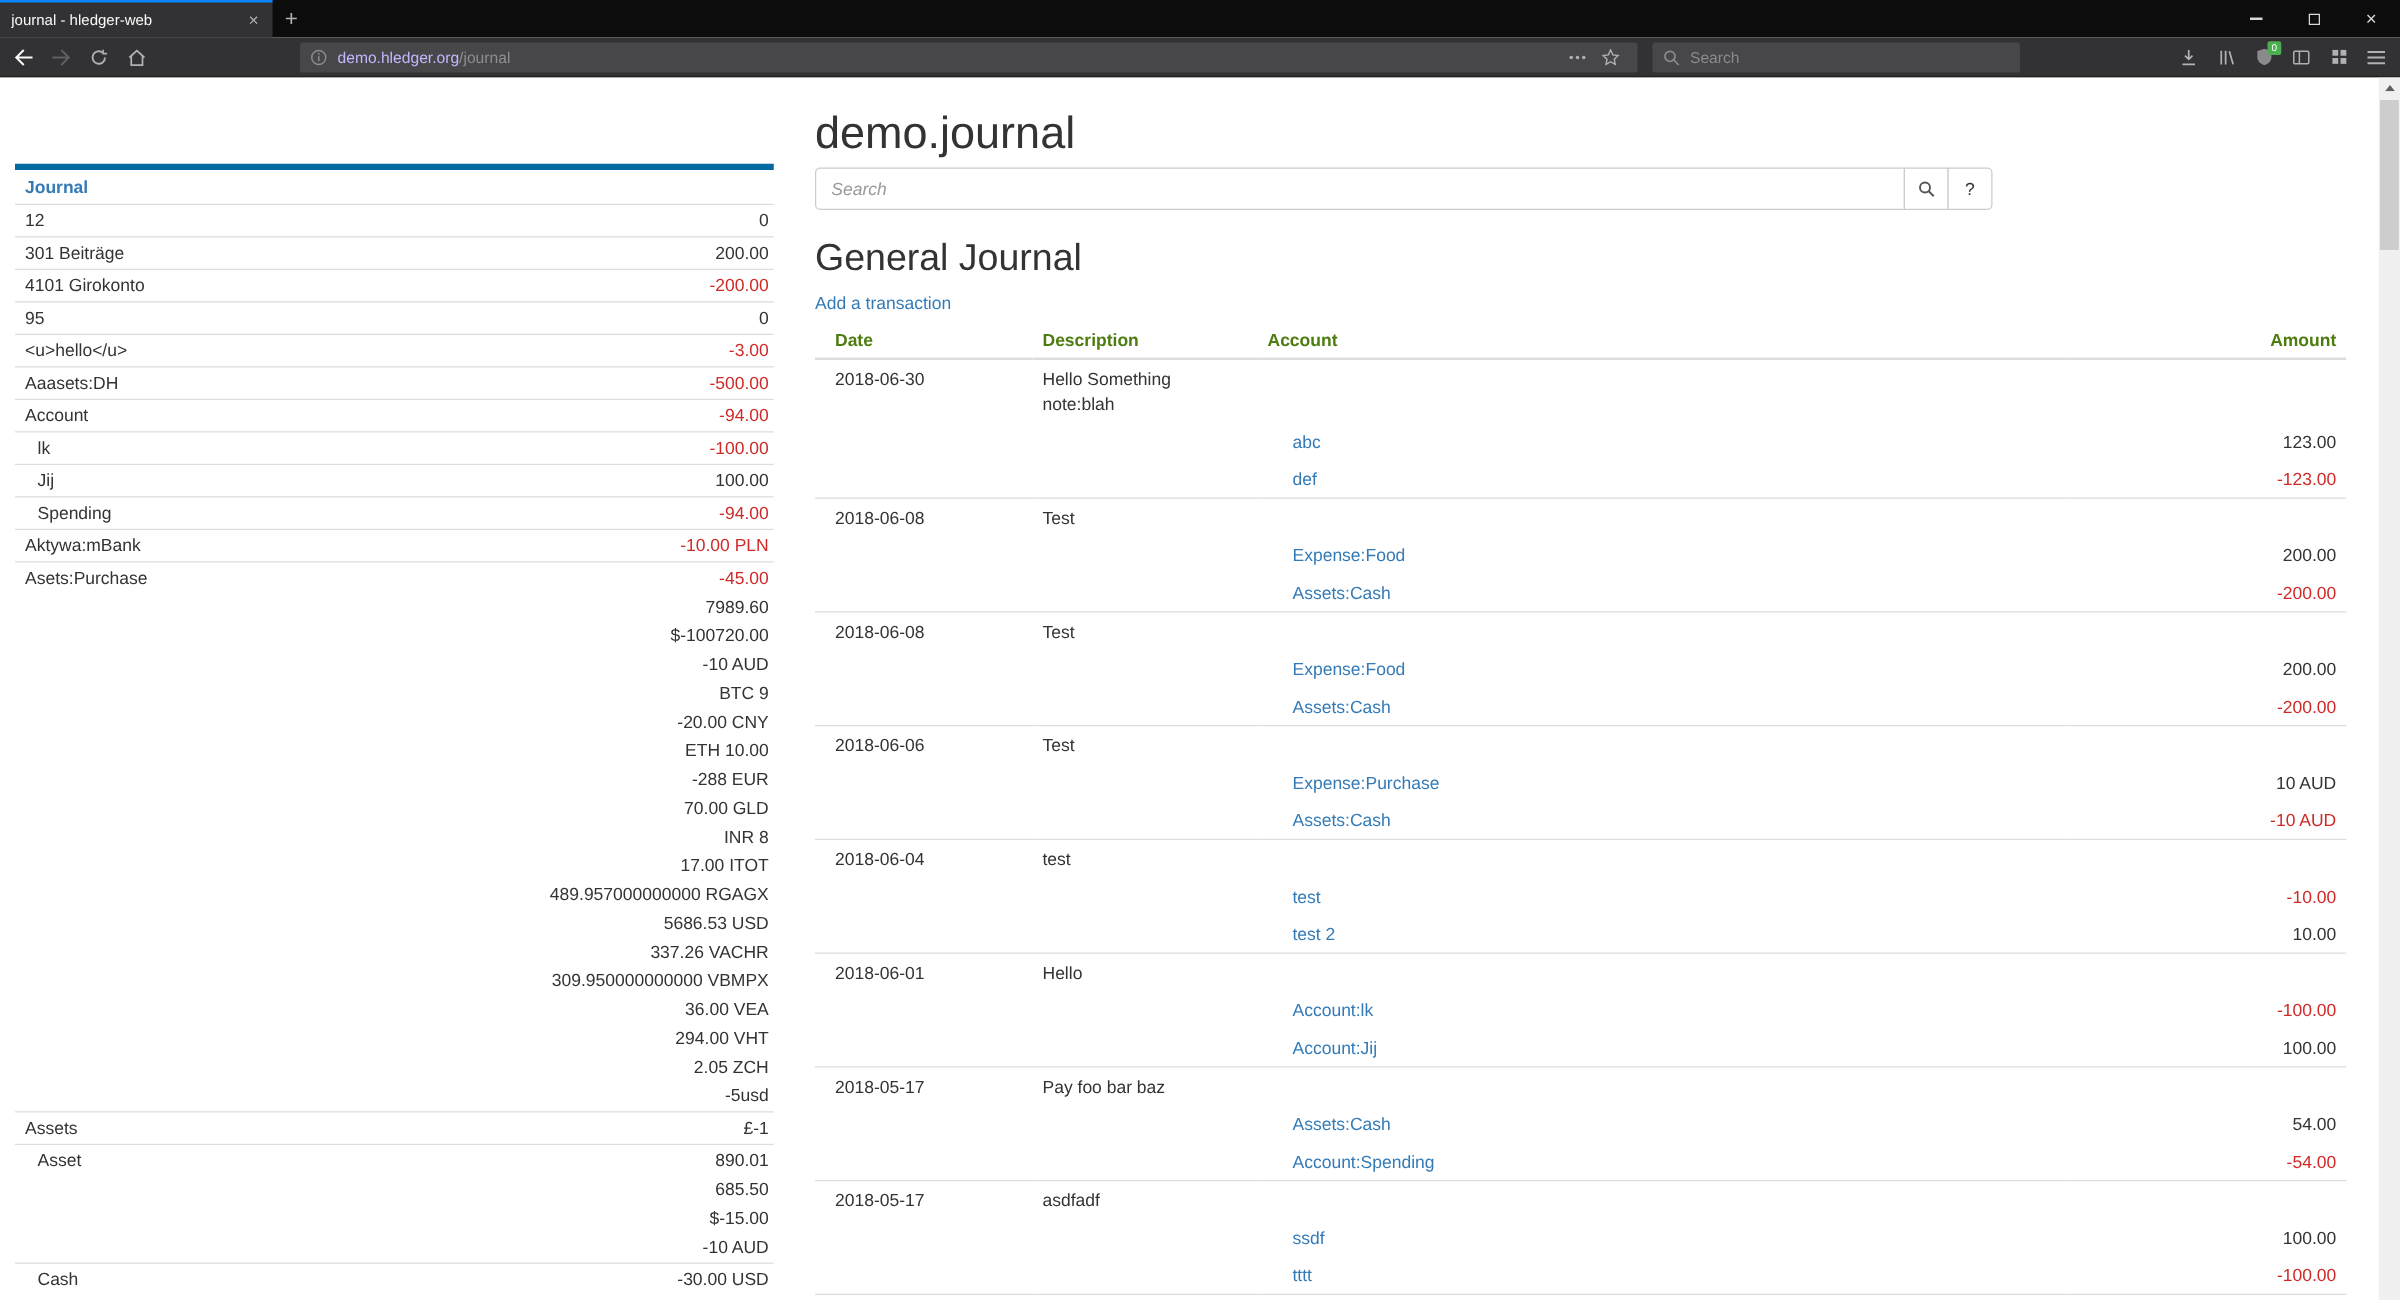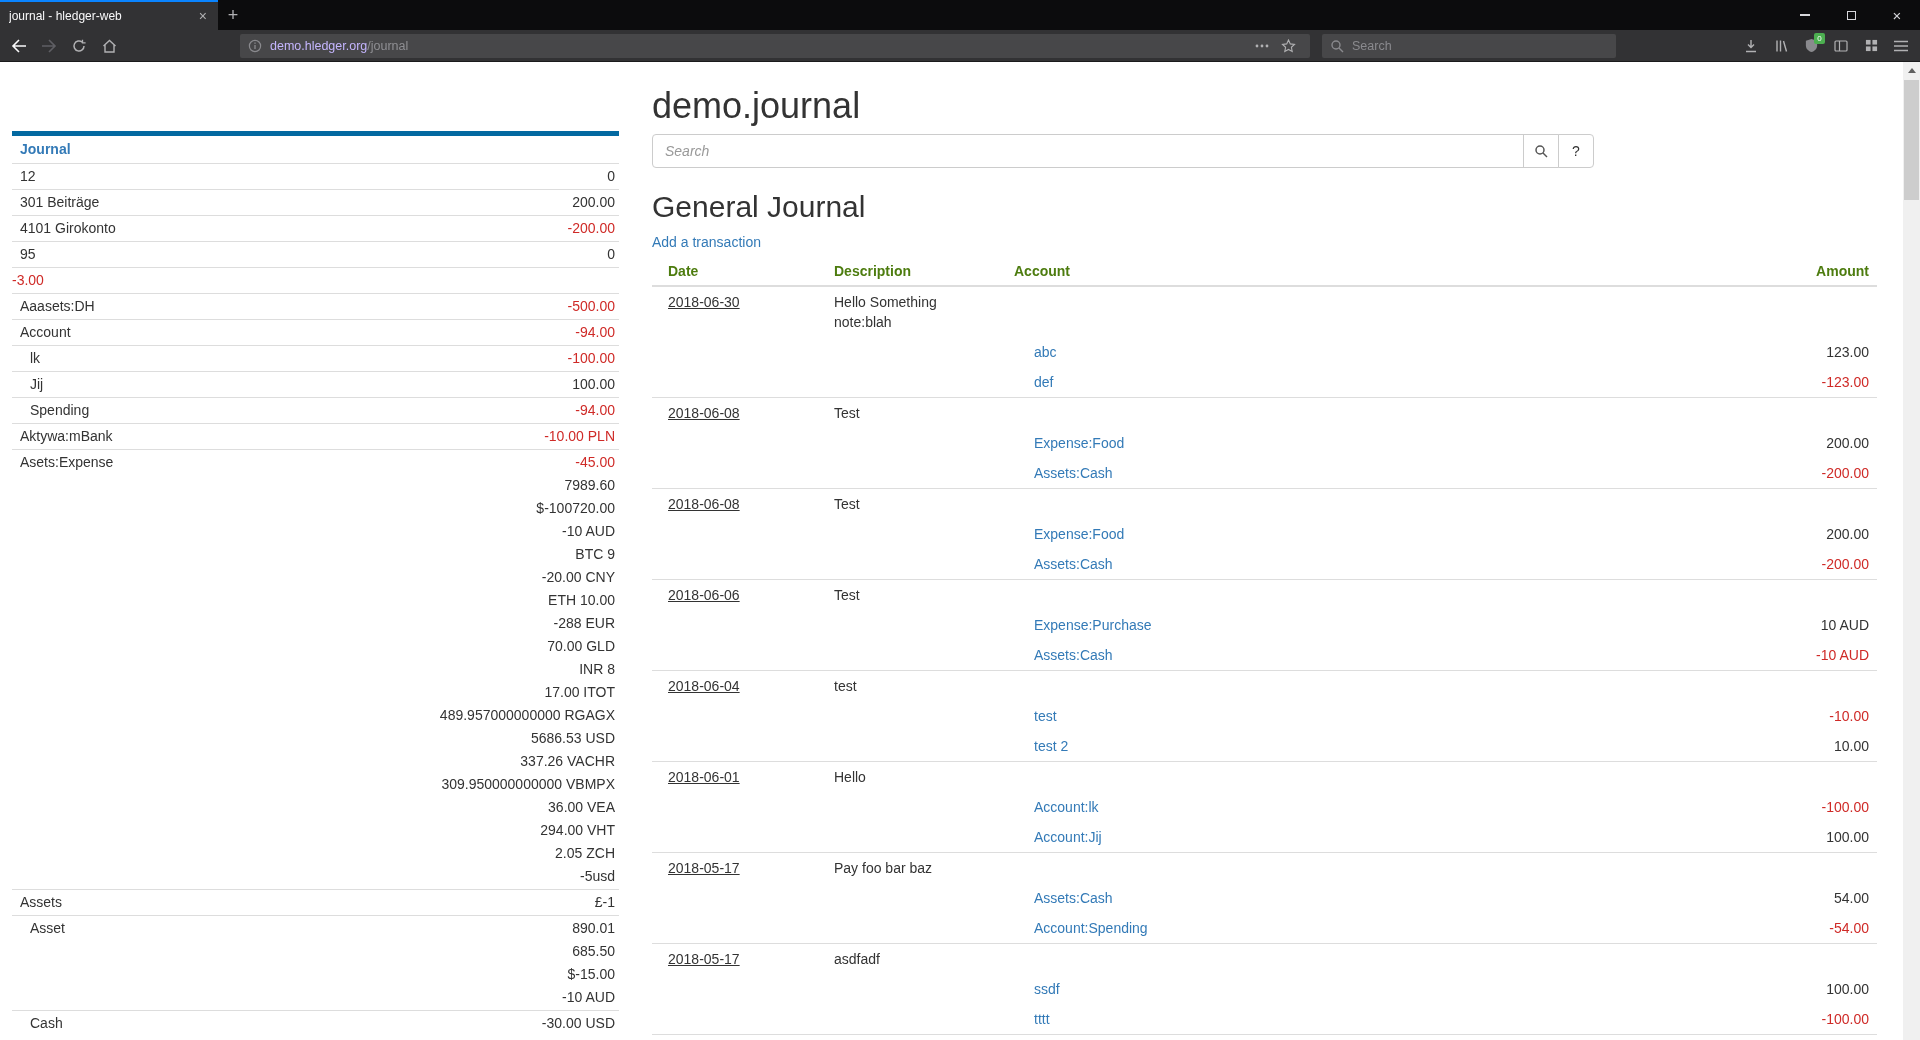--- a/index.html
+++ b/index.html
@@ -74,21 +74,21 @@
   .add-link { display:inline-block; margin-top:10px; font-size:14px;
     color:var(--blue,#337ab7); text-decoration:none; }
 
   table.journal { width:100%; border-collapse:collapse; font-size:14px; margin-top:6px; table-layout:fixed; }
   col.c-date { width:174px; } col.c-desc { width:180px; } col.c-amt { width:220px; }
   .journal th { text-align:left; font-weight:bold; color:#4d7c0f; padding:4px 8px;
     border-bottom:2px solid #ddd; line-height:20px; }
   .journal th.h-date { padding-left:16px; }
   .journal th.h-amt, .journal td.td-amt { text-align:right; }
   .journal td { padding:5px 8px; line-height:20px; vertical-align:top; }
-  .journal td.td-date { padding-left:16px; white-space:nowrap;text-decoration:underline; }
+  .journal td.td-date { padding-left:16px; white-space:nowrap; }
   .journal tr.txn-first td { border-top:1px solid #ddd; }
   .acct-link { color:var(--blue,#337ab7); text-decoration:none; margin-left:20px; }
 </style>
 </head>
 <body>
 
 <div class="tabbar">
   <div class="tab">
     <span class="tab-title">journal - hledger-web</span>
     <span class="tab-close">×</span>
@@ -224,20 +224,21 @@
             <div class="sb-amount-line neg">-200.00</div>
           </div>
         </div>
         <div class="sb-row">
           <div class="sb-name"><span class="sb-name-link" style="margin-left: 0px;">95</span></div>
           <div class="sb-amounts">
             <div class="sb-amount-line">0</div>
           </div>
         </div>
         <div class="sb-row">
+          <div class="sb-name"><span class="sb-name-link" style="margin-left: 0px;">&lt;u&gt;hello&lt;/u&gt;</span></div>
           <div class="sb-amounts">
             <div class="sb-amount-line neg">-3.00</div>
           </div>
         </div>
         <div class="sb-row">
           <div class="sb-name"><span class="sb-name-link" style="margin-left: 0px;">Aaasets:DH</span></div>
           <div class="sb-amounts">
             <div class="sb-amount-line neg">-500.00</div>
           </div>
         </div>
@@ -265,21 +266,21 @@
             <div class="sb-amount-line neg">-94.00</div>
           </div>
         </div>
         <div class="sb-row">
           <div class="sb-name"><span class="sb-name-link" style="margin-left: 0px;">Aktywa:mBank</span></div>
           <div class="sb-amounts">
             <div class="sb-amount-line neg">-10.00 PLN</div>
           </div>
         </div>
         <div class="sb-row">
-          <div class="sb-name"><span class="sb-name-link" style="margin-left: 0px;">Asets:Expense</span></div>
+          <div class="sb-name"><span class="sb-name-link" style="margin-left: 0px;">Asets:Purchase</span></div>
           <div class="sb-amounts">
             <div class="sb-amount-line neg">-45.00</div>
             <div class="sb-amount-line">7989.60</div>
             <div class="sb-amount-line">$-100720.00</div>
             <div class="sb-amount-line">-10 AUD</div>
             <div class="sb-amount-line">BTC 9</div>
             <div class="sb-amount-line">-20.00 CNY</div>
             <div class="sb-amount-line">ETH 10.00</div>
             <div class="sb-amount-line">-288 EUR</div>
             <div class="sb-amount-line">70.00 GLD</div>

